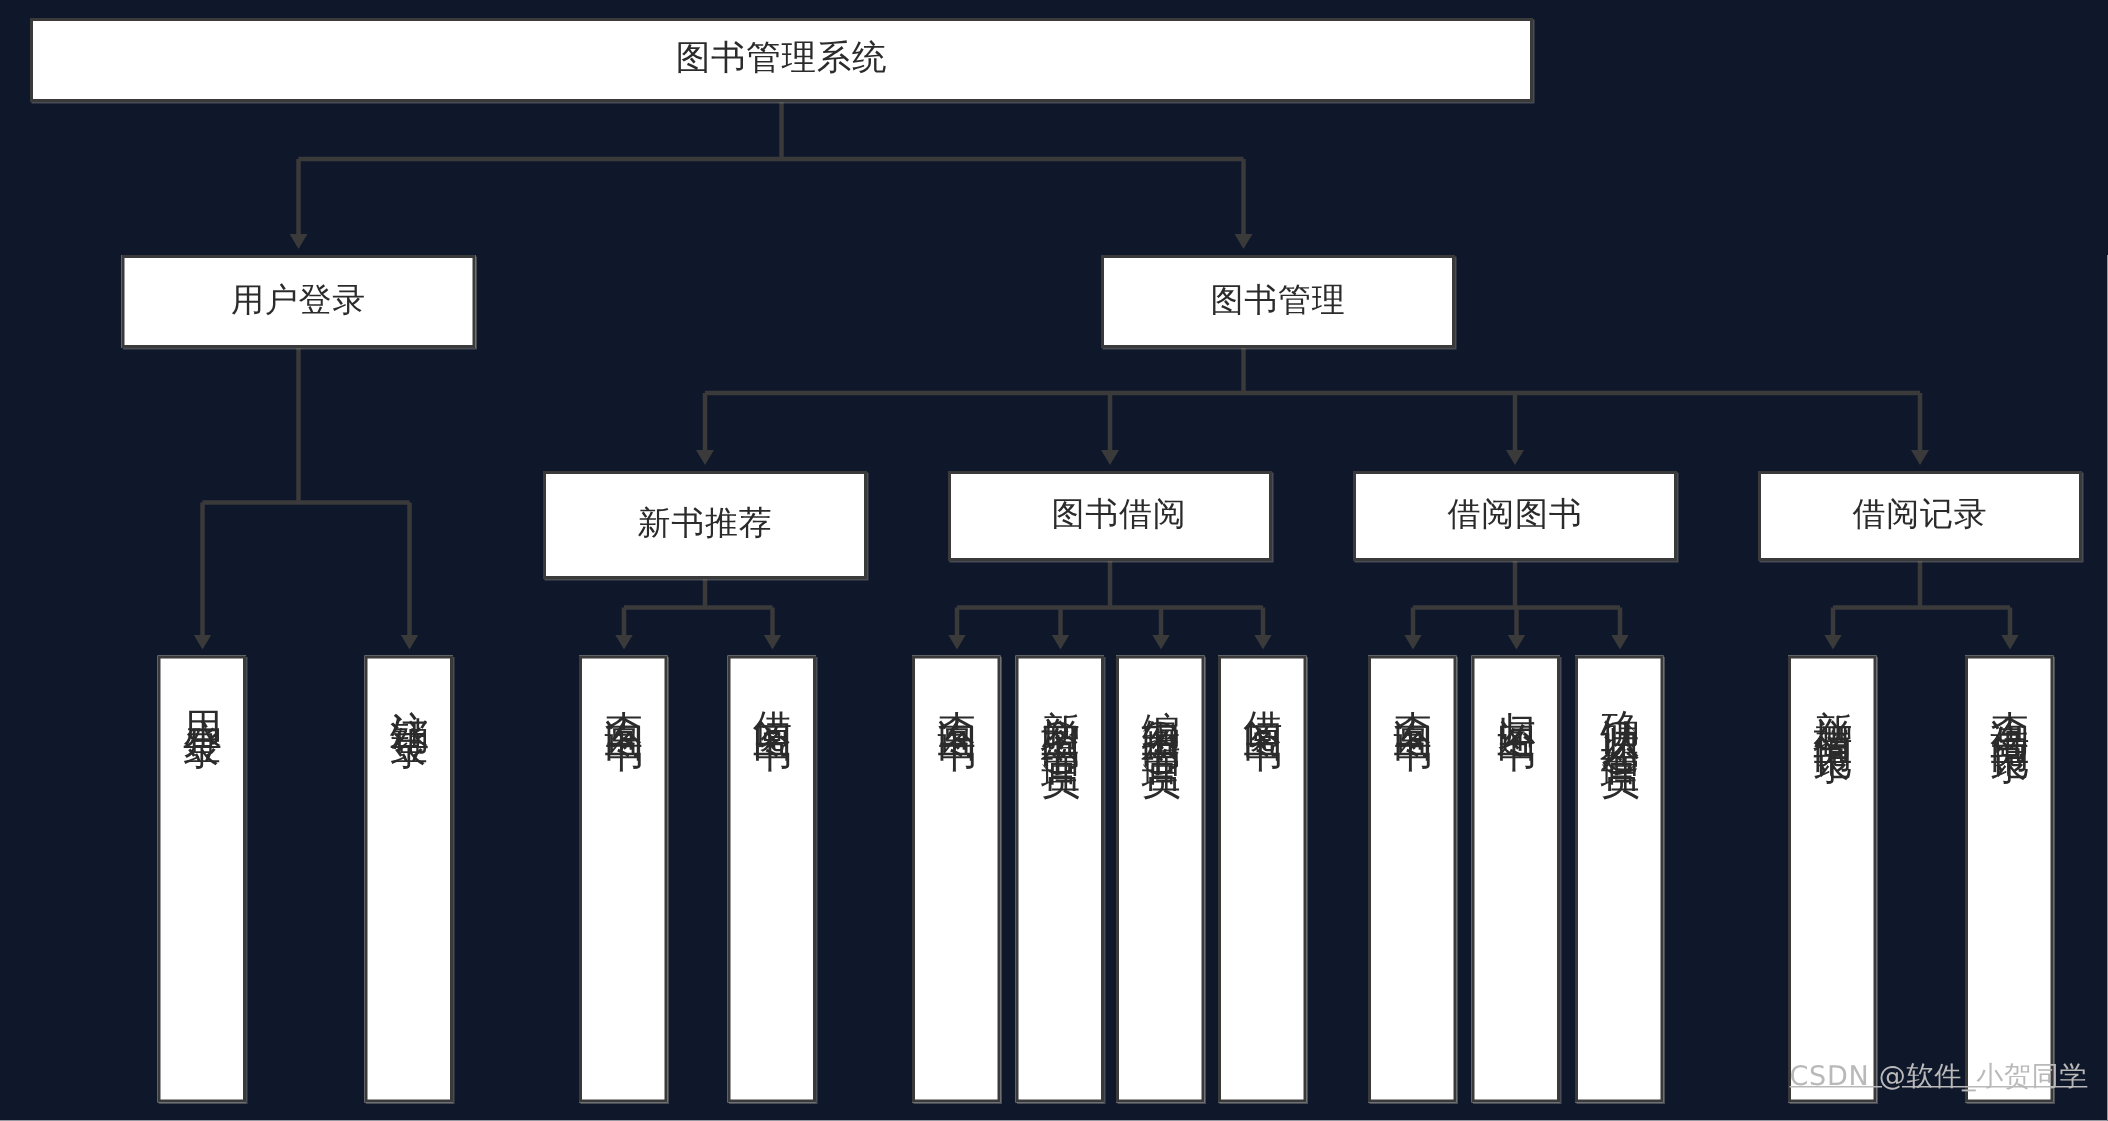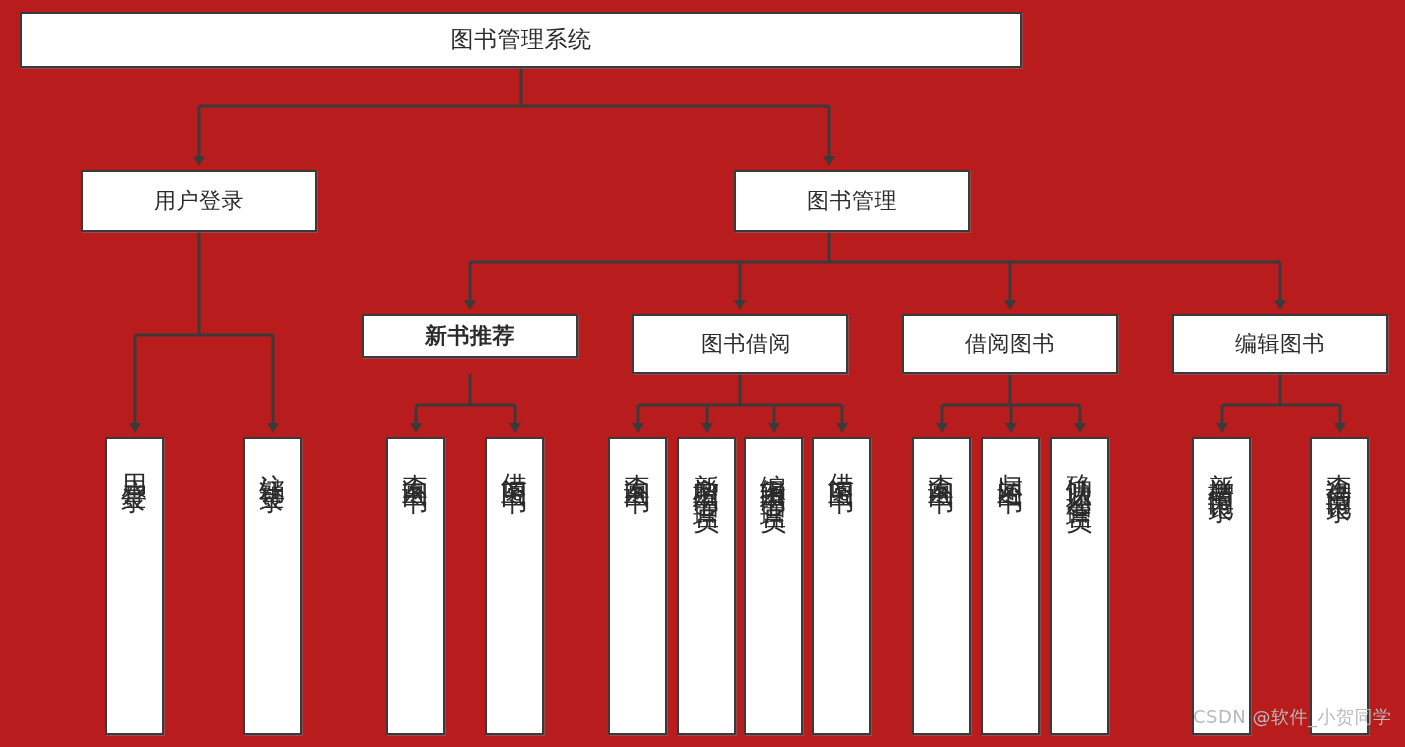--- a/index.html
+++ b/index.html
@@ -8,21 +8,21 @@
     padding: 0;
     background: #ffffff;
   }
   body {
     font-family: "DejaVu Sans", "Liberation Sans", sans-serif;
   }
   #canvas {
     position: relative;
     width: 1405px;
     height: 747px;
-    background: #b91c1c;
+    background: #0f172a;
     overflow: hidden;
   }
   svg.wires {
     position: absolute;
     left: 0;
     top: 0;
     width: 1405px;
     height: 747px;
     pointer-events: none;
   }
@@ -126,31 +126,31 @@
     <span class="label">图书管理系统</span>
   </div>
 
   <div class="node horiz" id="box-user-login" style="left: 81px; top: 170px; width: 236px; height: 62px;">
     <span class="label">用户登录</span>
   </div>
   <div class="node horiz" id="box-book-manage" style="left: 711px; top: 170px; width: 236px; height: 62px; margin-left: 23px;">
     <span class="label">图书管理</span>
   </div>
 
-  <div class="node horiz" id="box-new-book-rec" style="left: 362px; top: 314px; width: 216px; height: 44px; font-weight: bold;">
+  <div class="node horiz" id="box-new-book-rec" style="left: 362px; top: 314px; width: 216px; height: 72px;">
     <span class="label">新书推荐</span>
   </div>
   <div class="node horiz" id="box-book-borrow" style="left: 632px; top: 314px; width: 216px; height: 60px; padding-left: 12px;">
     <span class="label">图书借阅</span>
   </div>
   <div class="node horiz" id="box-current-borrow" style="left: 902px; top: 314px; width: 216px; height: 60px;">
     <span class="label">借阅图书</span>
   </div>
   <div class="node horiz" id="box-borrow-record" style="left: 1172px; top: 314px; width: 216px; height: 60px;">
-    <span class="label">编辑图书</span>
+    <span class="label">借阅记录</span>
   </div>
 
   <div id="leaf-host">
       <div class="node vert" id="box-leaf-user-login" style="left: 105px; top: 437px; width: 59px; height: 298px;">
         <span class="label">用户登录</span>
       </div>
       <div class="node vert" id="box-leaf-logout" style="left: 243px; top: 437px; width: 59px; height: 298px;">
         <span class="label">注销登录</span>
       </div>
       <div class="node vert" id="box-leaf-query-book-1" style="left: 386px; top: 437px; width: 59px; height: 298px;">
@@ -181,14 +181,14 @@
         <span class="label">确认归还（管理员）</span>
       </div>
       <div class="node vert" id="box-leaf-add-record" style="left: 1192px; top: 437px; width: 59px; height: 298px;">
         <span class="label">新增借阅记录</span>
       </div>
       <div class="node vert" id="box-leaf-query-record" style="left: 1310px; top: 437px; width: 59px; height: 298px;">
         <span class="label">查询借阅记录</span>
       </div>
     </div>
 
-  <div class="watermark" id="wm" style="left: 1193px; top: 705px;">CSDN @软件_小贺同学</div>
+  <div class="watermark" id="wm" style="left: 1193px; top: 705px; text-decoration: underline;">CSDN @软件_小贺同学</div>
 </div>
 
 </body></html>

